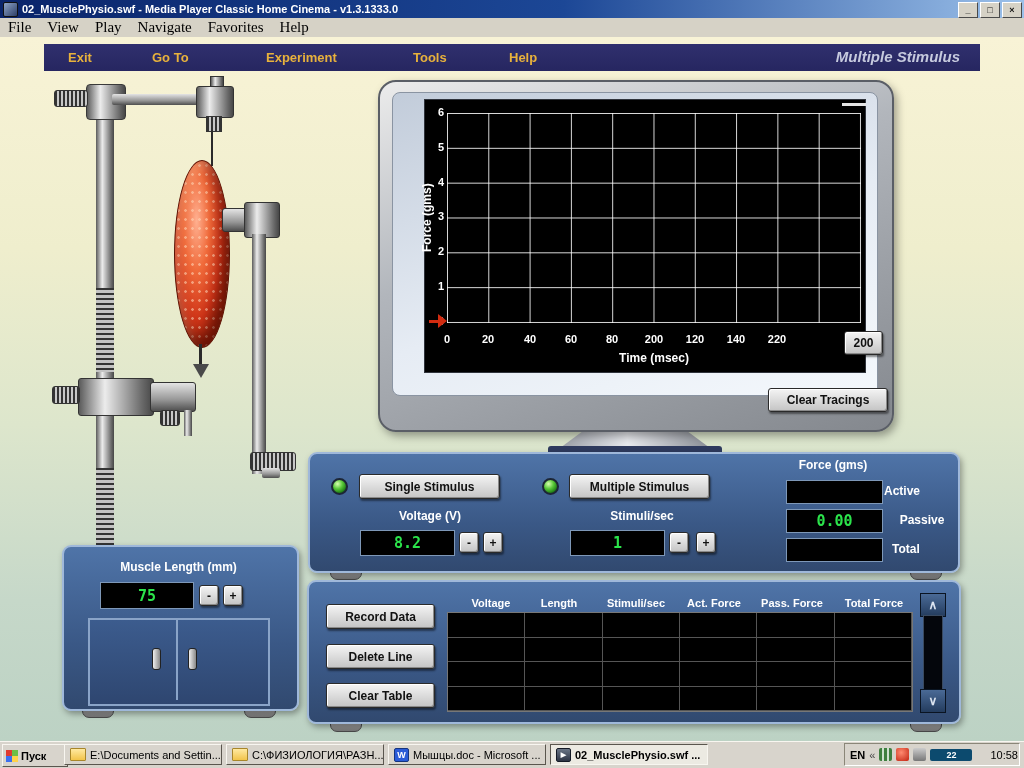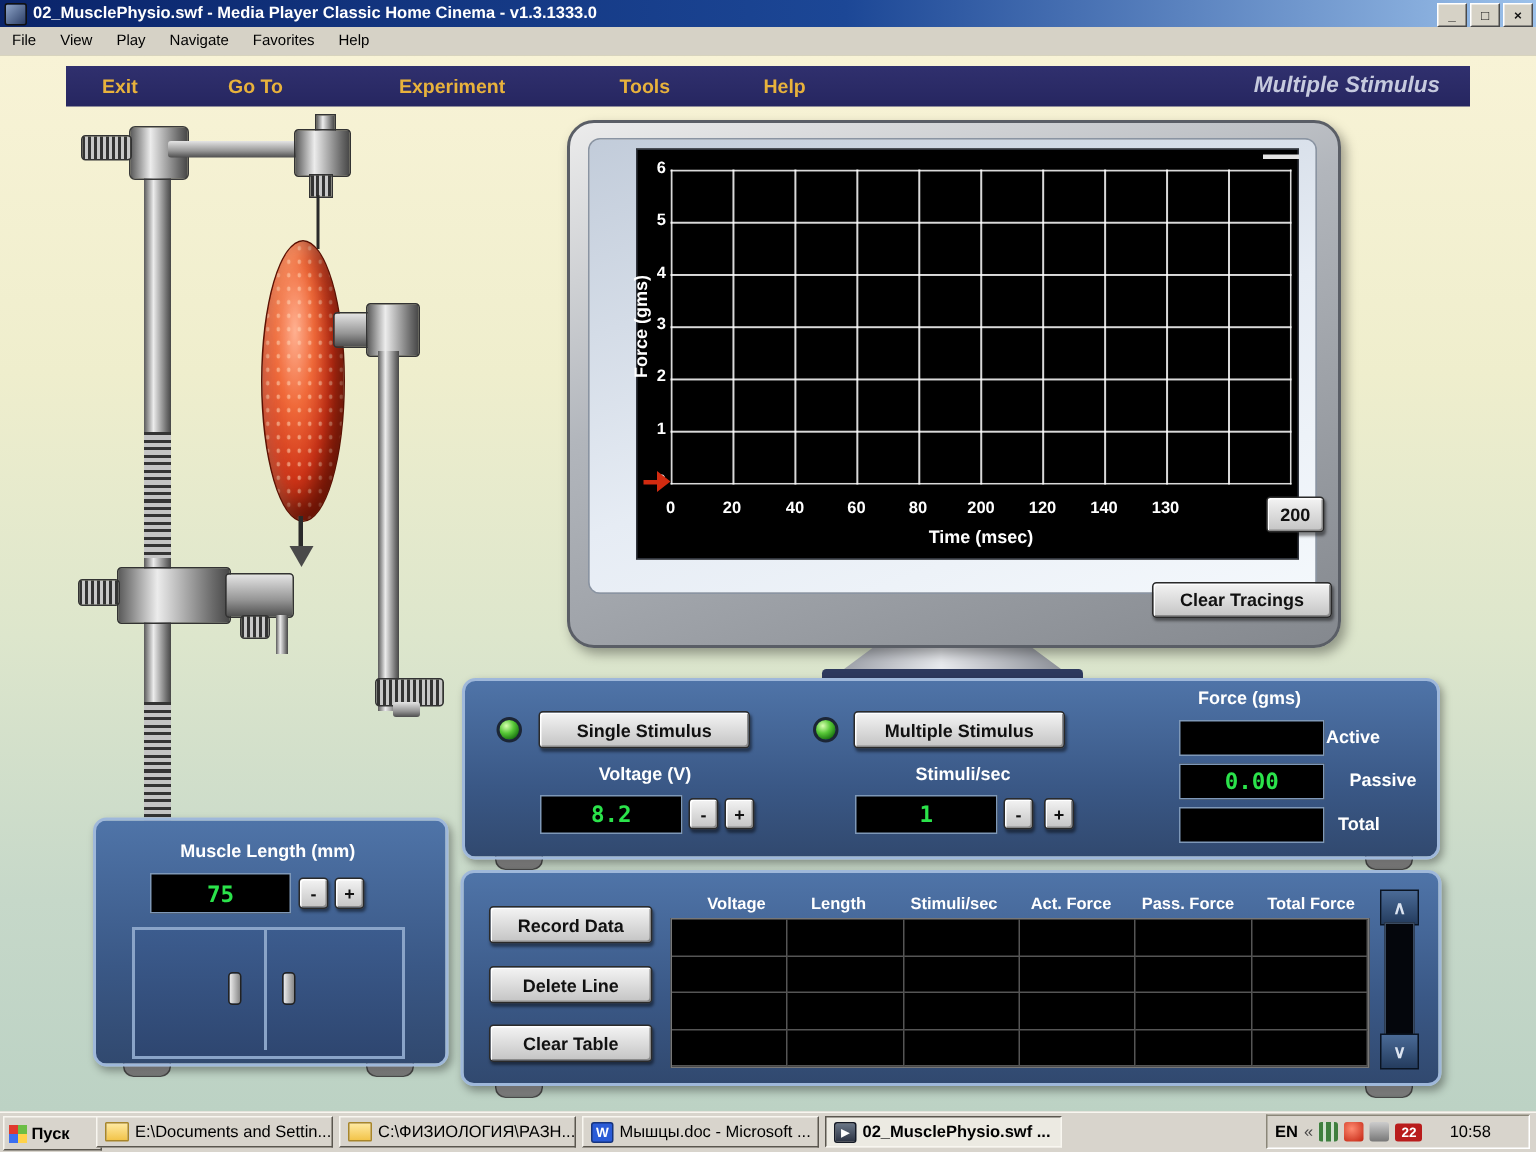--- a/index.html
+++ b/index.html
@@ -12,21 +12,21 @@
     background:linear-gradient(90deg,#0a246a,#1c4796 55%,#9cc1ea);display:flex;align-items:center;}
   .appicon{width:13px;height:13px;margin:0 4px 0 3px;border-radius:2px;
     background:linear-gradient(135deg,#8ea4c8,#2c3e66);border:1px solid #111;}
   .wtitle{color:#fff;font-size:11px;font-weight:bold;white-space:nowrap;}
   .wbtns{position:absolute;right:2px;top:2px;display:flex;gap:2px;}
   .wbtn{width:18px;height:14px;background:#d6d2c6;border:1px solid;
     border-color:#fff #4a4a4a #4a4a4a #fff;font-size:9px;font-weight:bold;color:#111;
     display:flex;align-items:center;justify-content:center;line-height:1;}
   .menubar{left:0;top:18px;width:1024px;height:19px;background:#d6d2c6;
     border-bottom:1px solid #9a9686;display:flex;align-items:center;}
-  .menu-item{font-size:10px;color:#000;padding:0 8px;}
+  .menu-item{font-size:15px;color:#000;padding:0 8px;font-family:Liberation Serif, serif;}
 
   
   .simbg{left:0;top:37px;width:1024px;height:704px;
     background:linear-gradient(180deg,#f8f3d6 0%,#efeecd 30%,#dde6cc 55%,#c6d8c9 80%,#bcd2c4 100%);}
 
   
   .navbar{left:44px;top:44px;width:936px;height:27px;
     background:linear-gradient(180deg,#30306e,#262660);}
   .nav-item{position:absolute;top:50px;color:#e8b23c;font-size:13px;font-weight:bold;}
   .nv0{left:68px;} .nv1{left:152px;} .nv2{left:266px;} .nv3{left:413px;} .nv4{left:509px;}
@@ -198,22 +198,22 @@
     border-radius:2px;color:#fff;font-size:7px;display:flex;align-items:center;justify-content:center;flex:none;}
   .tray{left:844px;top:743px;width:176px;height:23px;border:1px solid;
     border-color:#8a8678 #fff #fff #8a8678;display:flex;align-items:center;gap:4px;
     padding:0 5px;box-sizing:border-box;}
   .tray-lang{font-size:11px;font-weight:bold;}
   .tray-chev{font-size:11px;color:#444;}
   .tico{width:13px;height:13px;border-radius:2px;flex:none;}
   .tico-signal{background:repeating-linear-gradient(90deg,#3f7f3f 0 3px,#cfe0cf 3px 5px);}
   .tico-shield{background:radial-gradient(circle at 40% 35%,#ff8a70,#c22310);}
   .tico-volume{background:linear-gradient(#cccccc,#777777);}
-  .tray-badge{background:#b91c1c;color:#fff;font-size:9px;font-weight:bold;
-    padding:1px 4px;border-radius:2px;}
+  .tray-badge{background:#0c4a6e;color:#fff;font-size:9px;font-weight:bold;
+    padding:1px 16px;border-radius:2px;}
   .tray-time{font-size:11px;margin-left:14px;}
 </style>
 </head>
 <body>
 
 <div class="screen">
 
   <div class="abs titlebar">
     <div class="appicon"></div>
     <span class="wtitle">02_MusclePhysio.swf - Media Player Classic Home Cinema - v1.3.1333.0</span>
@@ -285,21 +285,21 @@
   <span class="ytick yt5">1</span>
   <span class="ytick yt6">0</span>
   <span class="xtick xt0">0</span>
   <span class="xtick xt1">20</span>
   <span class="xtick xt2">40</span>
   <span class="xtick xt3">60</span>
   <span class="xtick xt4">80</span>
   <span class="xtick xt5">200</span>
   <span class="xtick xt6">120</span>
   <span class="xtick xt7">140</span>
-  <span class="xtick xt8">130</span>
+  <span class="xtick xt8">220</span>
   <span class="xtick xt9">180</span>
   <div class="abs xlab">Time (msec)</div>
   <div class="abs marker-line"></div>
   <div class="abs marker-arrow"></div>
   <div class="abs btn3d btn200">200</div>
   <div class="abs btn3d btn-clear-tr">Clear Tracings</div>
 
   <div class="abs foot foot-c1"></div>
   <div class="abs foot foot-c2"></div>
   <div class="abs foot foot-m1"></div>

